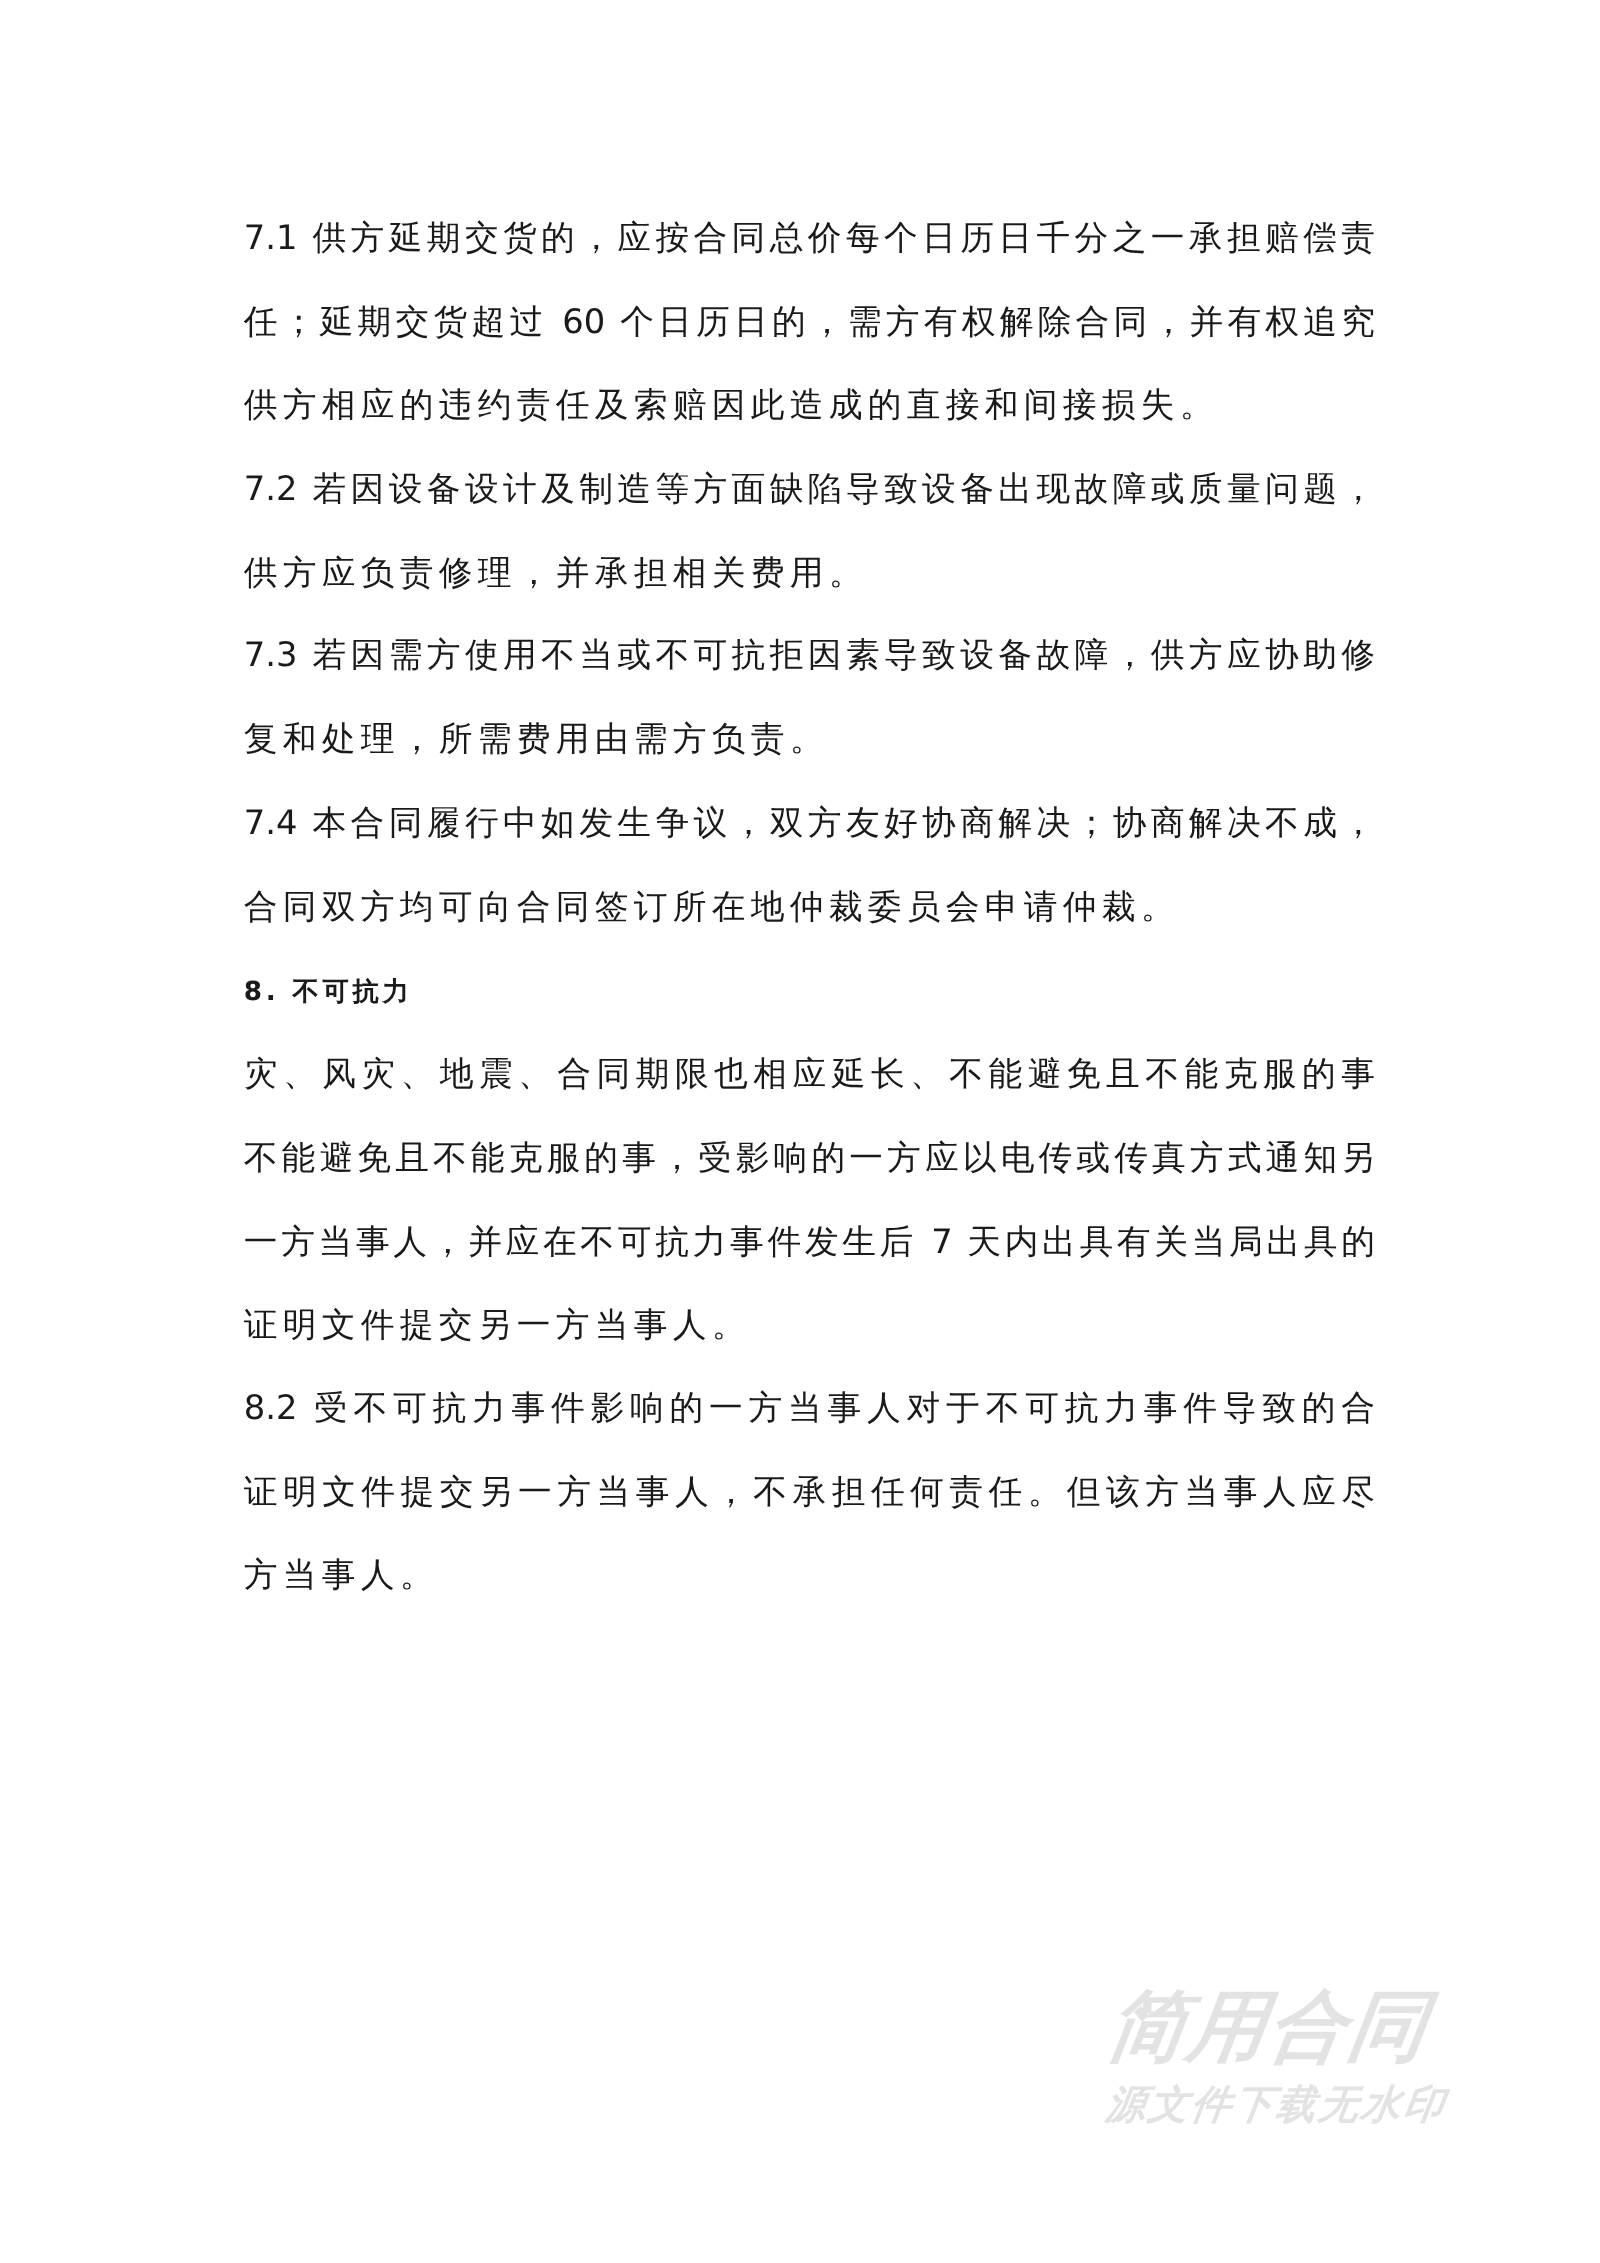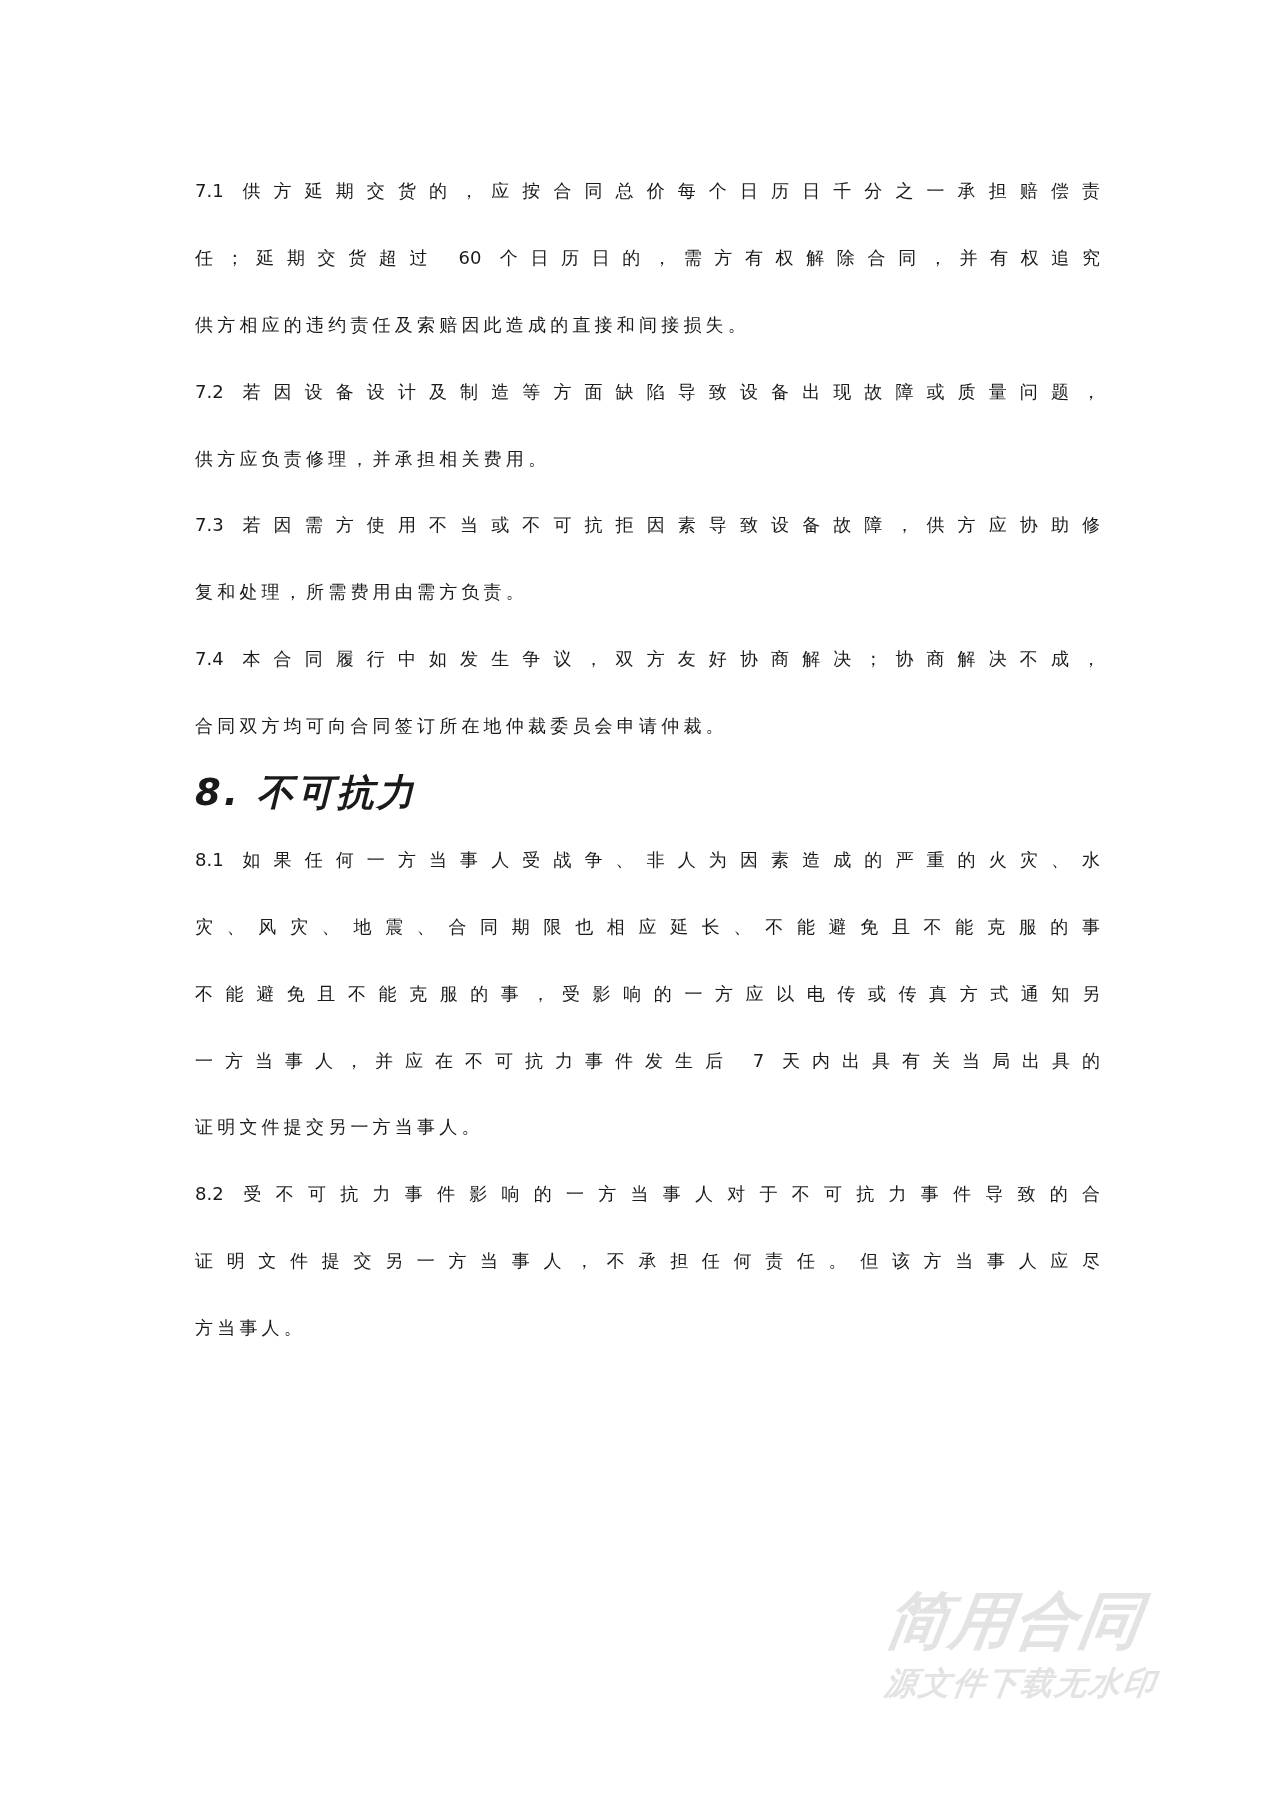--- a/index.html
+++ b/index.html
@@ -17,35 +17,34 @@
   }
   .page {
     position: absolute;
     left: 195px;
     top: 158px;
     width: 905px;
   }
   .line {
     height: 66.9px;
     line-height: 66.9px;
-    font-size: 18px;
+    font-size: 27px;
     letter-spacing: 4.2px;
     white-space: nowrap;
     overflow: visible;
   }
   .line.justify {
     text-align: justify;
     text-align-last: justify;
     letter-spacing: 0;
   }
   .heading {
     font-weight: bold;
-    font-size: 37px;
+    font-size: 21px;
     letter-spacing: 3px;
-    font-style: italic;
   }
   .watermark {
     position: absolute;
     left: 882px;
     top: 1585px;
     width: 300px;
     color: #e3e3e3;
     font-family: "DejaVu Sans", sans-serif;
     font-weight: bold;
     font-style: italic;
@@ -89,21 +88,20 @@
   </div>
 
   <div>
     <div class="line justify">7.4 本合同履行中如发生争议，双方友好协商解决；协商解决不成，</div>
     <div class="line">合同双方均可向合同签订所在地仲裁委员会申请仲裁。</div>
   </div>
 
   <div class="line heading">8. 不可抗力</div>
 
   <div>
-    <div class="line justify">8.1 如果任何一方当事人受战争、非人为因素造成的严重的火灾、水</div>
     <div class="line justify">灾、风灾、地震、合同期限也相应延长、不能避免且不能克服的事</div>
     <div class="line justify">不能避免且不能克服的事，受影响的一方应以电传或传真方式通知另</div>
     <div class="line justify">一方当事人，并应在不可抗力事件发生后 7 天内出具有关当局出具的</div>
     <div class="line">证明文件提交另一方当事人。</div>
   </div>
 
   <div>
     <div class="line justify">8.2 受不可抗力事件影响的一方当事人对于不可抗力事件导致的合</div>
     <div class="line justify">证明文件提交另一方当事人，不承担任何责任。但该方当事人应尽</div>
     <div class="line">方当事人。</div>

